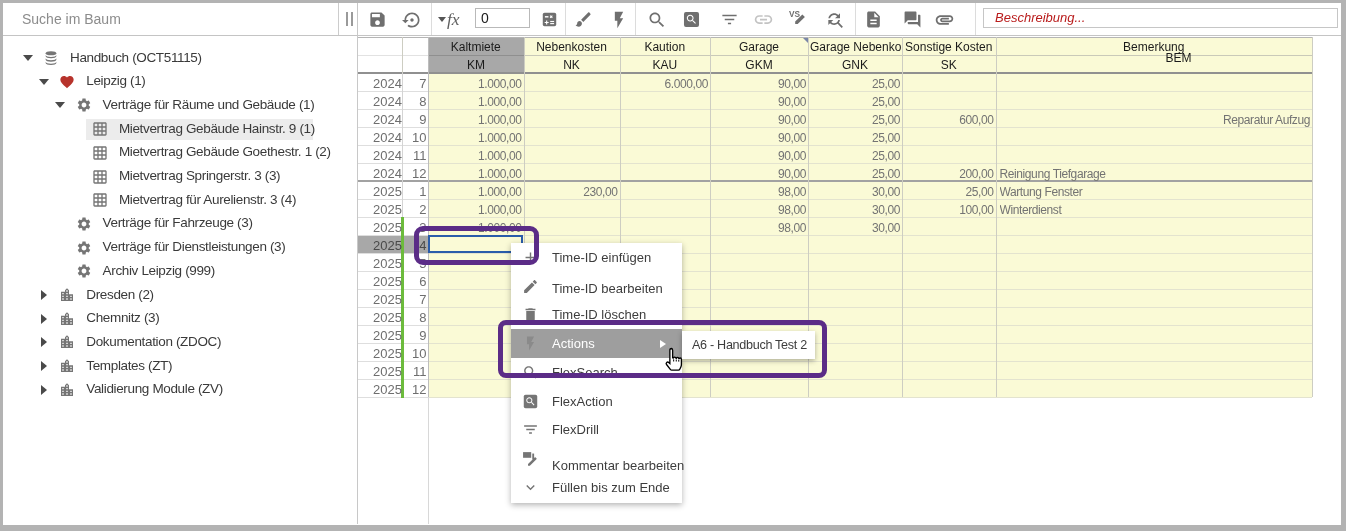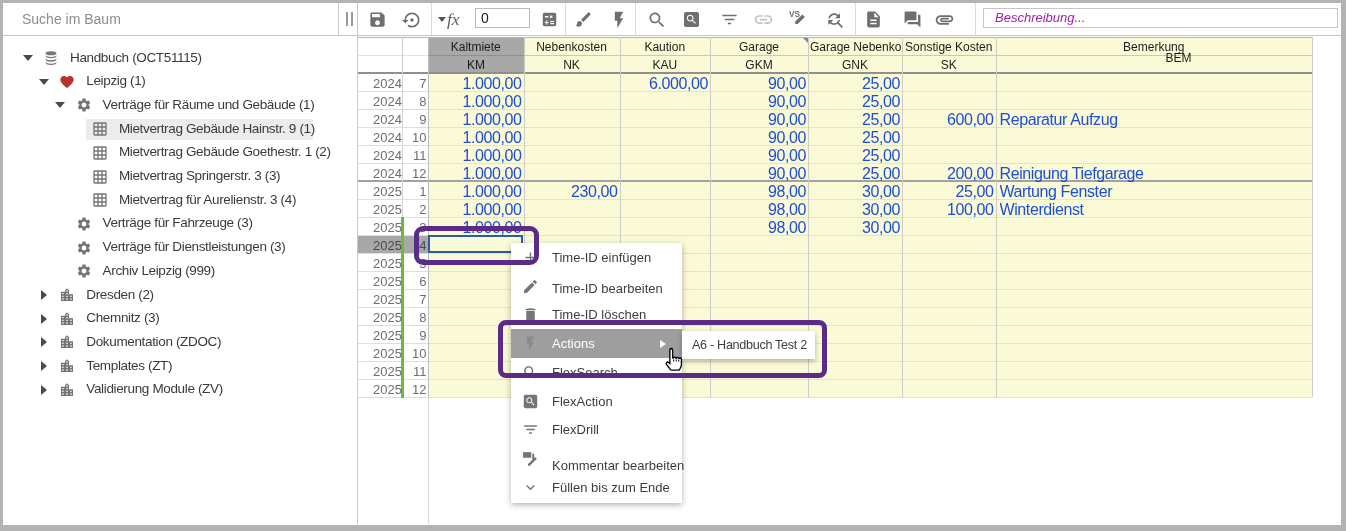--- a/index.html
+++ b/index.html
@@ -1,18 +1,18 @@
 <!DOCTYPE html>
 <html><head><meta charset="utf-8"><style>
 html,body{margin:0;padding:0}
 body{width:1346px;height:531px;position:relative;font-family:"Liberation Sans",sans-serif;background:#fff;overflow:hidden}
 .ab{position:absolute}
 .vl{position:absolute;width:1px;background:#d0d0d0}
 .hl{position:absolute;height:1px;background:#d0d0d0}
-.num{position:absolute;font-size:16px;color:#1d4ed8;text-align:right;letter-spacing:-0.4px;line-height:18px;height:18px}
+.num{position:absolute;font-size:12px;color:#737373;text-align:right;letter-spacing:-0.4px;line-height:18px;height:18px}
 .rh{position:absolute;font-size:13px;color:#6e6e6e;text-align:right;line-height:18px;height:18px}
 .hdr{position:absolute;font-size:12px;color:#1b1b1b;text-align:center;overflow:hidden;white-space:nowrap;line-height:18px;height:18px}
 .mi{position:absolute;font-size:13px;color:#3d3d3d;white-space:nowrap}
 .tl{position:absolute;font-size:13.5px;color:#3a3a3a;white-space:nowrap;letter-spacing:-0.35px}
 </style></head><body>
 
 <div class="ab" style="left:0;top:0;width:1346px;height:3px;background:#b3b3b3"></div>
 <div class="ab" style="left:0;top:0;width:3px;height:531px;background:#b3b3b3"></div>
 <div class="ab" style="left:1341px;top:0;width:5px;height:531px;background:#b3b3b3"></div>
 <div class="ab" style="left:0;top:525px;width:1346px;height:6px;background:#b3b3b3"></div>
@@ -74,21 +74,21 @@
   </svg>
 <svg style="position:absolute;left:863.5px;top:10.0px" width="19" height="19" viewBox="0 0 24 24" fill="#6f6f6f">
     <path d="M14 2H6c-1.1 0-1.99.9-1.99 2L4 20c0 1.1.89 2 1.99 2H18c1.1 0 2-.9 2-2V8l-6-6zm2 16H8v-2h8v2zm0-4H8v-2h8v2zm-3-5V3.5L18.5 9H13z"></path>
   </svg>
 <svg style="position:absolute;left:902.5px;top:10.0px" width="19" height="19" viewBox="0 0 24 24" fill="#6f6f6f">
     <path d="M21 6h-2v9H6v2c0 .55.45 1 1 1h11l4 4V7c0-.55-.45-1-1-1zm-4 6V3c0-.55-.45-1-1-1H3c-.55 0-1 .45-1 1v14l4-4h10c.55 0 1-.45 1-1z"></path>
   </svg>
 <svg style="position:absolute;left:933.5px;top:9.0px" width="21" height="21" viewBox="0 0 24 24" fill="#6f6f6f">
     <path d="M2 12.5C2 9.46 4.46 7 7.5 7H18c2.21 0 4 1.79 4 4s-1.79 4-4 4H9.5C8.12 15 7 13.88 7 12.5S8.12 10 9.5 10H17v2H9.41c-.55 0-.55 1 0 1H18c1.1 0 2-.9 2-2s-.9-2-2-2H7.5C5.57 9 4 10.57 4 12.5S5.57 16 7.5 16H17v2H7.5C4.46 18 2 15.54 2 12.5z"></path>
   </svg>
-<div class="ab" style="left:983px;top:8px;width:355px;height:20px;box-sizing:border-box;border:1px solid #c6c6c6;background:#fff;font-size:13px;font-style:italic;color:#a21caf;padding-left:11px;line-height:18px">Beschreibung...</div>
+<div class="ab" style="left:983px;top:8px;width:355px;height:20px;box-sizing:border-box;border:1px solid #c6c6c6;background:#fff;font-size:13px;font-style:italic;color:#b91c1c;padding-left:11px;line-height:18px">Beschreibung...</div>
 <svg style="position:absolute;left:22.5px;top:55.0px" width="10" height="6" viewBox="0 0 10 6" fill="#4a4a4a">
     <path d="M0 0h10L5 6z"></path>
   </svg>
 <svg style="position:absolute;left:43.0px;top:50.0px" width="16" height="16" viewBox="0 0 24 24" fill="#757575">
     <ellipse cx="12" cy="5" rx="8" ry="3"></ellipse>
     <path d="M4 7.5c0 1.66 3.58 3 8 3s8-1.34 8-3v2c0 1.66-3.58 3-8 3s-8-1.34-8-3z"></path>
     <path d="M4 12.5c0 1.66 3.58 3 8 3s8-1.34 8-3v2c0 1.66-3.58 3-8 3s-8-1.34-8-3z"></path>
     <path d="M4 17.5c0 1.66 3.58 3 8 3s8-1.34 8-3v2c0 1.66-3.58 3-8 3s-8-1.34-8-3z"></path>
   </svg>
 <div class="tl" style="left:70.0px;top:49.5px">Handbuch (OCT51115)</div>
@@ -253,21 +253,21 @@
 <div class="rh" style="left:402px;top:92.7px;width:24.5px;color:#6e6e6e">8</div>
 <div class="num" style="left:428px;top:92.7px;width:93.5px">1.000,00</div>
 <div class="num" style="left:710px;top:92.7px;width:96.0px">90,00</div>
 <div class="num" style="left:808px;top:92.7px;width:92.0px">25,00</div>
 <div class="rh" style="left:358px;top:110.7px;width:44px;color:#6e6e6e">2024</div>
 <div class="rh" style="left:402px;top:110.7px;width:24.5px;color:#6e6e6e">9</div>
 <div class="num" style="left:428px;top:110.7px;width:93.5px">1.000,00</div>
 <div class="num" style="left:710px;top:110.7px;width:96.0px">90,00</div>
 <div class="num" style="left:808px;top:110.7px;width:92.0px">25,00</div>
 <div class="num" style="left:902px;top:110.7px;width:91.5px">600,00</div>
-<div class="num" style="left:999.5px;top:110.7px;width:310.5px;text-align:left;white-space:nowrap;overflow:hidden">Reparatur Aufzug</div>
+<div class="num" style="left:999.5px;top:110.7px;width:310.5px;text-align:right;white-space:nowrap;overflow:hidden">Reparatur Aufzug</div>
 <div class="rh" style="left:358px;top:128.7px;width:44px;color:#6e6e6e">2024</div>
 <div class="rh" style="left:402px;top:128.7px;width:24.5px;color:#6e6e6e">10</div>
 <div class="num" style="left:428px;top:128.7px;width:93.5px">1.000,00</div>
 <div class="num" style="left:710px;top:128.7px;width:96.0px">90,00</div>
 <div class="num" style="left:808px;top:128.7px;width:92.0px">25,00</div>
 <div class="rh" style="left:358px;top:146.7px;width:44px;color:#6e6e6e">2024</div>
 <div class="rh" style="left:402px;top:146.7px;width:24.5px;color:#6e6e6e">11</div>
 <div class="num" style="left:428px;top:146.7px;width:93.5px">1.000,00</div>
 <div class="num" style="left:710px;top:146.7px;width:96.0px">90,00</div>
 <div class="num" style="left:808px;top:146.7px;width:92.0px">25,00</div>

